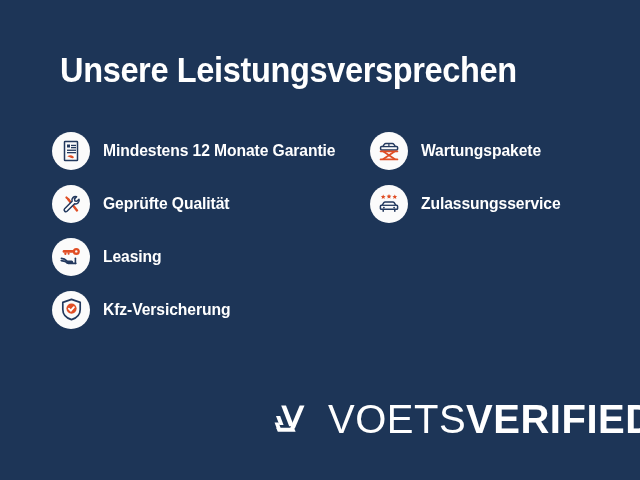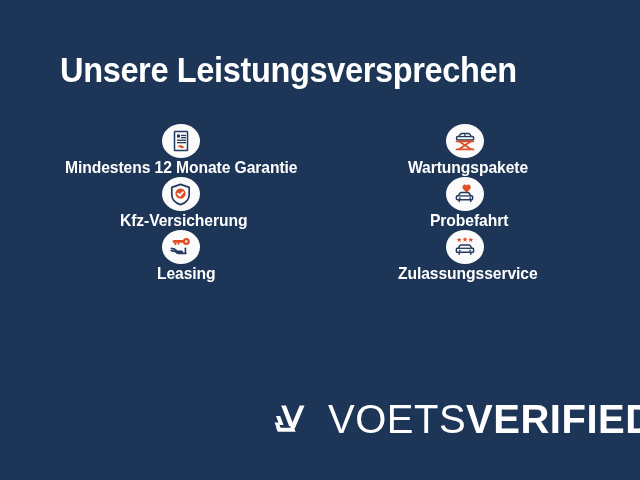--- a/index.html
+++ b/index.html
@@ -38,28 +38,27 @@
     position: absolute;
     left: 0;
     top: 124px;
     width: 640px;
   }
   .col {
     position: absolute;
     top: 0;
   }
   .col-left  { left: 52px; }
-  .col-right { left: 385px; }
+  .col-right { left: 370px; }
 
   .feature-row {
     display: flex;
     align-items: center;
     height: 53px;
     white-space: nowrap;
-    flex-direction: column;
   }
   .icon-badge {
     width: 38px;
     height: 38px;
     min-width: 38px;
     border-radius: 50%;
     background: #fbfbfb;
     display: flex;
     align-items: center;
     justify-content: center;
@@ -121,49 +120,61 @@
             <rect x="12" y="5.8" width="5" height="1.3" fill="#23395e"></rect>
             <rect x="12" y="8" width="5" height="1.3" fill="#23395e"></rect>
             <rect x="8" y="10.6" width="9" height="1.3" fill="#23395e"></rect>
             <rect x="8" y="13" width="9" height="1.3" fill="#23395e"></rect>
             <path d="M8.2 17.6c1.6-1.4 4-1.7 5.6-0.7 1 0.6 1.3 1.6 0.6 2.1-0.7 0.5-2.1 0.2-3.2-0.4-1.1-0.6-2.2-0.8-3-1z" fill="#e04e25"></path>
           </svg>
         </span>
         <span class="feature-label">Mindestens 12 Monate Garantie</span>
       </div>
 
-
-
-      <div class="feature-row">
-        <span class="icon-badge">
-          <svg width="25" height="25" viewBox="0 0 25 25">
-            <path d="M12.5 2.4 3.8 5.4v7c0 5 3.7 8.6 8.7 10.2 5-1.6 8.7-5.2 8.7-10.2v-7z" fill="none" stroke="#23395e" stroke-width="1.7" stroke-linejoin="round"></path>
-            <circle cx="12.5" cy="11.6" r="5.1" fill="#e04e25"></circle>
-            <path d="M9.9 11.7l1.9 2 3.1-3.5" fill="none" stroke="#ffffff" stroke-width="1.9" stroke-linecap="round" stroke-linejoin="round"></path>
-          </svg>
-        </span>
-        <span class="feature-label">Kfz-Versicherung</span>
-      </div>
+      <div class="feature-row">
+        <span class="icon-badge">
+          <svg width="24" height="24" viewBox="0 0 24 24">
+            <g stroke="#e04e25" stroke-width="2.1" stroke-linecap="round">
+              <line x1="7.4" y1="5.4" x2="9.6" y2="7.6"></line>
+            </g>
+            <line x1="9.4" y1="7.4" x2="18" y2="18.4" stroke="#e04e25" stroke-width="2.4" stroke-linecap="round"></line>
+            <path d="M17.6 4.8a3.5 3.5 0 0 0-4.5 4.4L5.6 16.8a1.7 1.7 0 0 0 2.4 2.4l7.6-7.5a3.5 3.5 0 0 0 4.4-4.5l-2.1 2.1-2-0.4-0.4-2z" fill="#ffffff" stroke="#23395e" stroke-width="1.5" stroke-linejoin="round"></path>
+          </svg>
+        </span>
+        <span class="feature-label">Geprüfte Qualität</span>
+      </div>
+
 
       <div class="feature-row">
         <span class="icon-badge">
           <svg width="26" height="26" viewBox="0 0 26 26">
             <g fill="#e04e25">
               <circle cx="18.3" cy="7.4" r="3.5"></circle>
               <circle cx="18.3" cy="7.4" r="1.2" fill="#fbfbfb"></circle>
               <rect x="4.6" y="6.1" width="11.2" height="2.7" rx="1.3"></rect>
               <rect x="6.4" y="8.5" width="2" height="2.6" rx="0.8"></rect>
               <rect x="9.6" y="8.5" width="2" height="2.3" rx="0.8"></rect>
             </g>
             <path d="M3.4 14.4c2.6 0 4.6 1.6 6 3h4.2c1.1 0 1.1 1.6 0 1.6H9" fill="none" stroke="#23395e" stroke-width="1.6" stroke-linecap="round" stroke-linejoin="round"></path>
             <path d="M3.2 16.6c3.4 0 5.6 1.4 7.2 2.8h7.4" fill="none" stroke="#23395e" stroke-width="1.6" stroke-linecap="round"></path>
             <line x1="17.4" y1="14.2" x2="17.4" y2="19.4" stroke="#23395e" stroke-width="1.6" stroke-linecap="round"></line>
           </svg>
         </span>
         <span class="feature-label">Leasing</span>
+      </div>
+
+      <div class="feature-row">
+        <span class="icon-badge">
+          <svg width="25" height="25" viewBox="0 0 25 25">
+            <path d="M12.5 2.4 3.8 5.4v7c0 5 3.7 8.6 8.7 10.2 5-1.6 8.7-5.2 8.7-10.2v-7z" fill="none" stroke="#23395e" stroke-width="1.7" stroke-linejoin="round"></path>
+            <circle cx="12.5" cy="11.6" r="5.1" fill="#e04e25"></circle>
+            <path d="M9.9 11.7l1.9 2 3.1-3.5" fill="none" stroke="#ffffff" stroke-width="1.9" stroke-linecap="round" stroke-linejoin="round"></path>
+          </svg>
+        </span>
+        <span class="feature-label">Kfz-Versicherung</span>
       </div>
 
     </div>
 
     <div class="col col-right">
 
       <div class="feature-row">
         <span class="icon-badge">
           <svg width="26" height="26" viewBox="0 0 26 26">
             <path d="M4.6 9.6c0-0.6 0.4-1 1-1h1.1l1.6-2.2c0.4-0.5 0.9-0.8 1.5-0.8h6.6c0.6 0 1.1 0.3 1.5 0.8l1.6 2.2h1.1c0.6 0 1 0.4 1 1v1.5c0 0.5-0.4 0.9-1 0.9H5.6c-0.6 0-1-0.4-1-0.9z" fill="none" stroke="#23395e" stroke-width="1.5" stroke-linejoin="round"></path>
@@ -173,34 +184,20 @@
               <line x1="4.6" y1="13.3" x2="21.4" y2="13.3"></line>
               <line x1="4.6" y1="21.4" x2="21.4" y2="21.4"></line>
               <line x1="7.4" y1="13.6" x2="18.6" y2="21"></line>
               <line x1="18.6" y1="13.6" x2="7.4" y2="21"></line>
             </g>
           </svg>
         </span>
         <span class="feature-label">Wartungspakete</span>
       </div>
 
-      <div class="feature-row">
-        <span class="icon-badge">
-          <svg width="26" height="26" viewBox="0 0 26 26">
-            <path d="M14.6 4.4c1-1.1 2.6-1.1 3.5 0 0.9 1 0.9 2.7 0 3.7l-3.5 3.6-3.5-3.6c-0.9-1-0.9-2.7 0-3.7 0.9-1.1 2.5-1.1 3.5 0z" fill="#e04e25"></path>
-            <path d="M4.4 15.8c0-0.6 0.4-1 1-1h0.9l1.5-2.4c0.3-0.5 0.8-0.8 1.4-0.8h6.6c0.6 0 1.1 0.3 1.4 0.8l1.5 2.4h0.9c0.6 0 1 0.4 1 1v2c0 0.5-0.4 0.9-1 0.9H5.4c-0.6 0-1-0.4-1-0.9z" fill="none" stroke="#23395e" stroke-width="1.5" stroke-linejoin="round"></path>
-            <line x1="6.6" y1="14.9" x2="19.4" y2="14.9" stroke="#23395e" stroke-width="1.3"></line>
-            <circle cx="7.8" cy="17.1" r="0.9" fill="#23395e"></circle>
-            <circle cx="18.2" cy="17.1" r="0.9" fill="#23395e"></circle>
-            <line x1="7.2" y1="18.8" x2="7.2" y2="20.4" stroke="#23395e" stroke-width="1.5" stroke-linecap="round"></line>
-            <line x1="18.8" y1="18.8" x2="18.8" y2="20.4" stroke="#23395e" stroke-width="1.5" stroke-linecap="round"></line>
-          </svg>
-        </span>
-        <span class="feature-label">Probefahrt</span>
-      </div>
 
 
       <div class="feature-row">
         <span class="icon-badge">
           <svg width="26" height="26" viewBox="0 0 26 26">
             <g fill="#e04e25">
               <polygon points="7.2,3.4 7.9,5 9.6,5.2 8.3,6.3 8.7,8 7.2,7.1 5.7,8 6.1,6.3 4.8,5.2 6.5,5"></polygon>
               <polygon points="13,3.0 13.7,4.6 15.4,4.8 14.1,5.9 14.5,7.6 13,6.7 11.5,7.6 11.9,5.9 10.6,4.8 12.3,4.6"></polygon>
               <polygon points="18.8,3.4 19.5,5 21.2,5.2 19.9,6.3 20.3,8 18.8,7.1 17.3,8 17.7,6.3 16.4,5.2 18.1,5"></polygon>
             </g>

